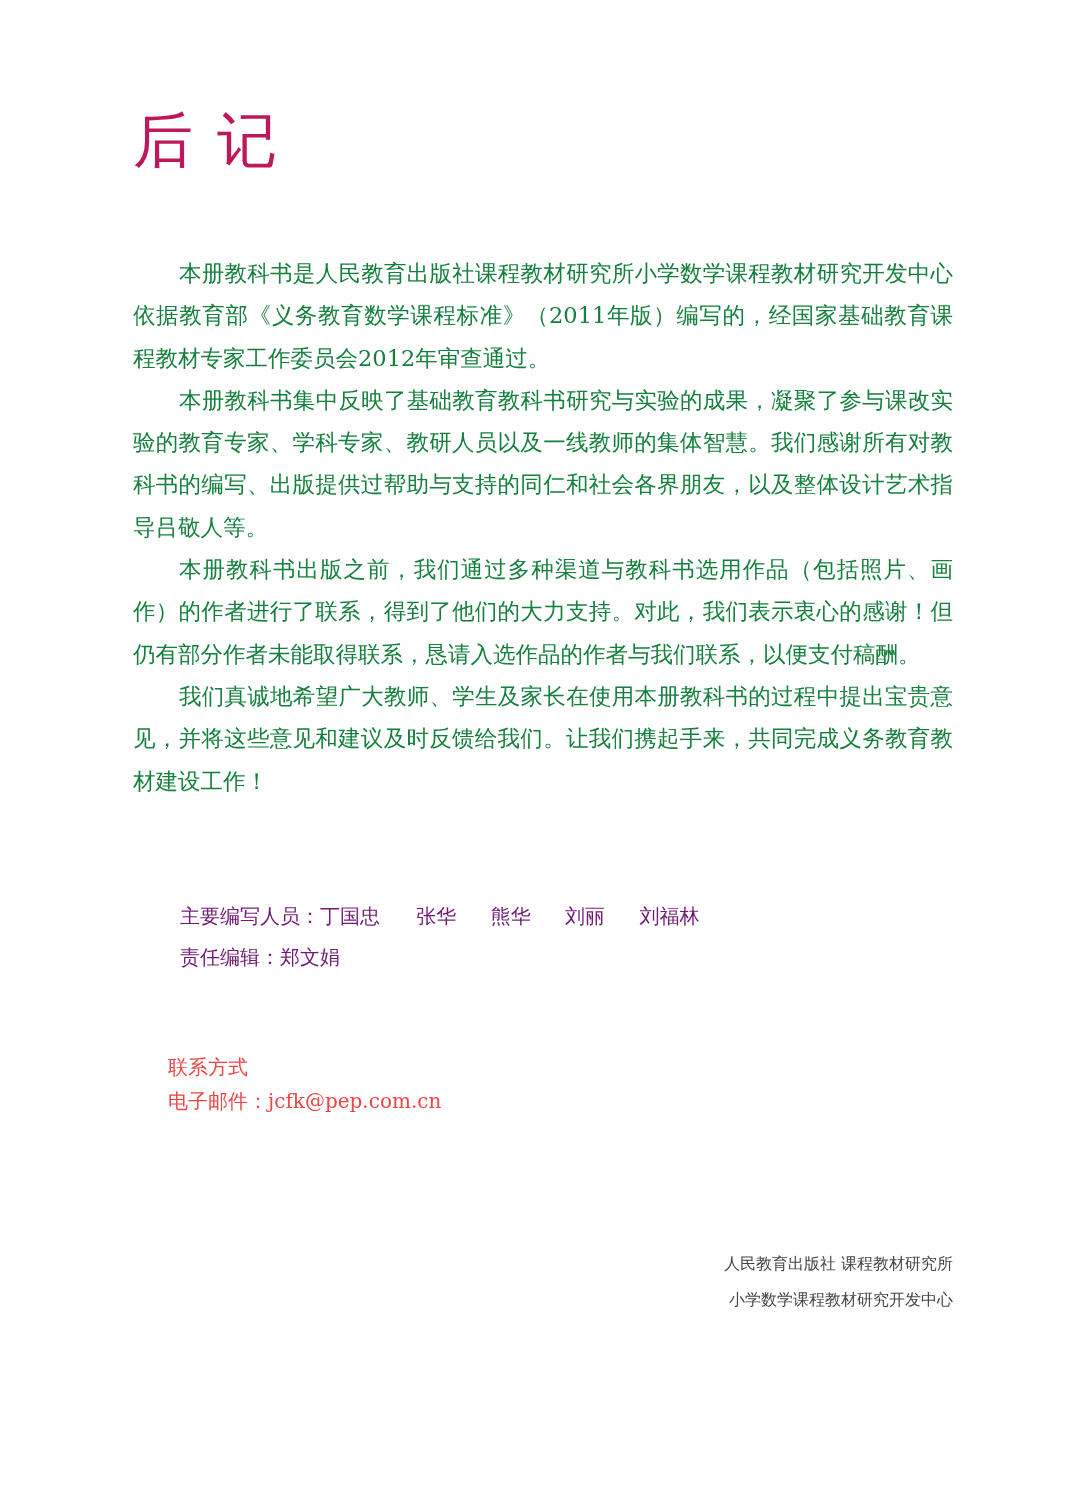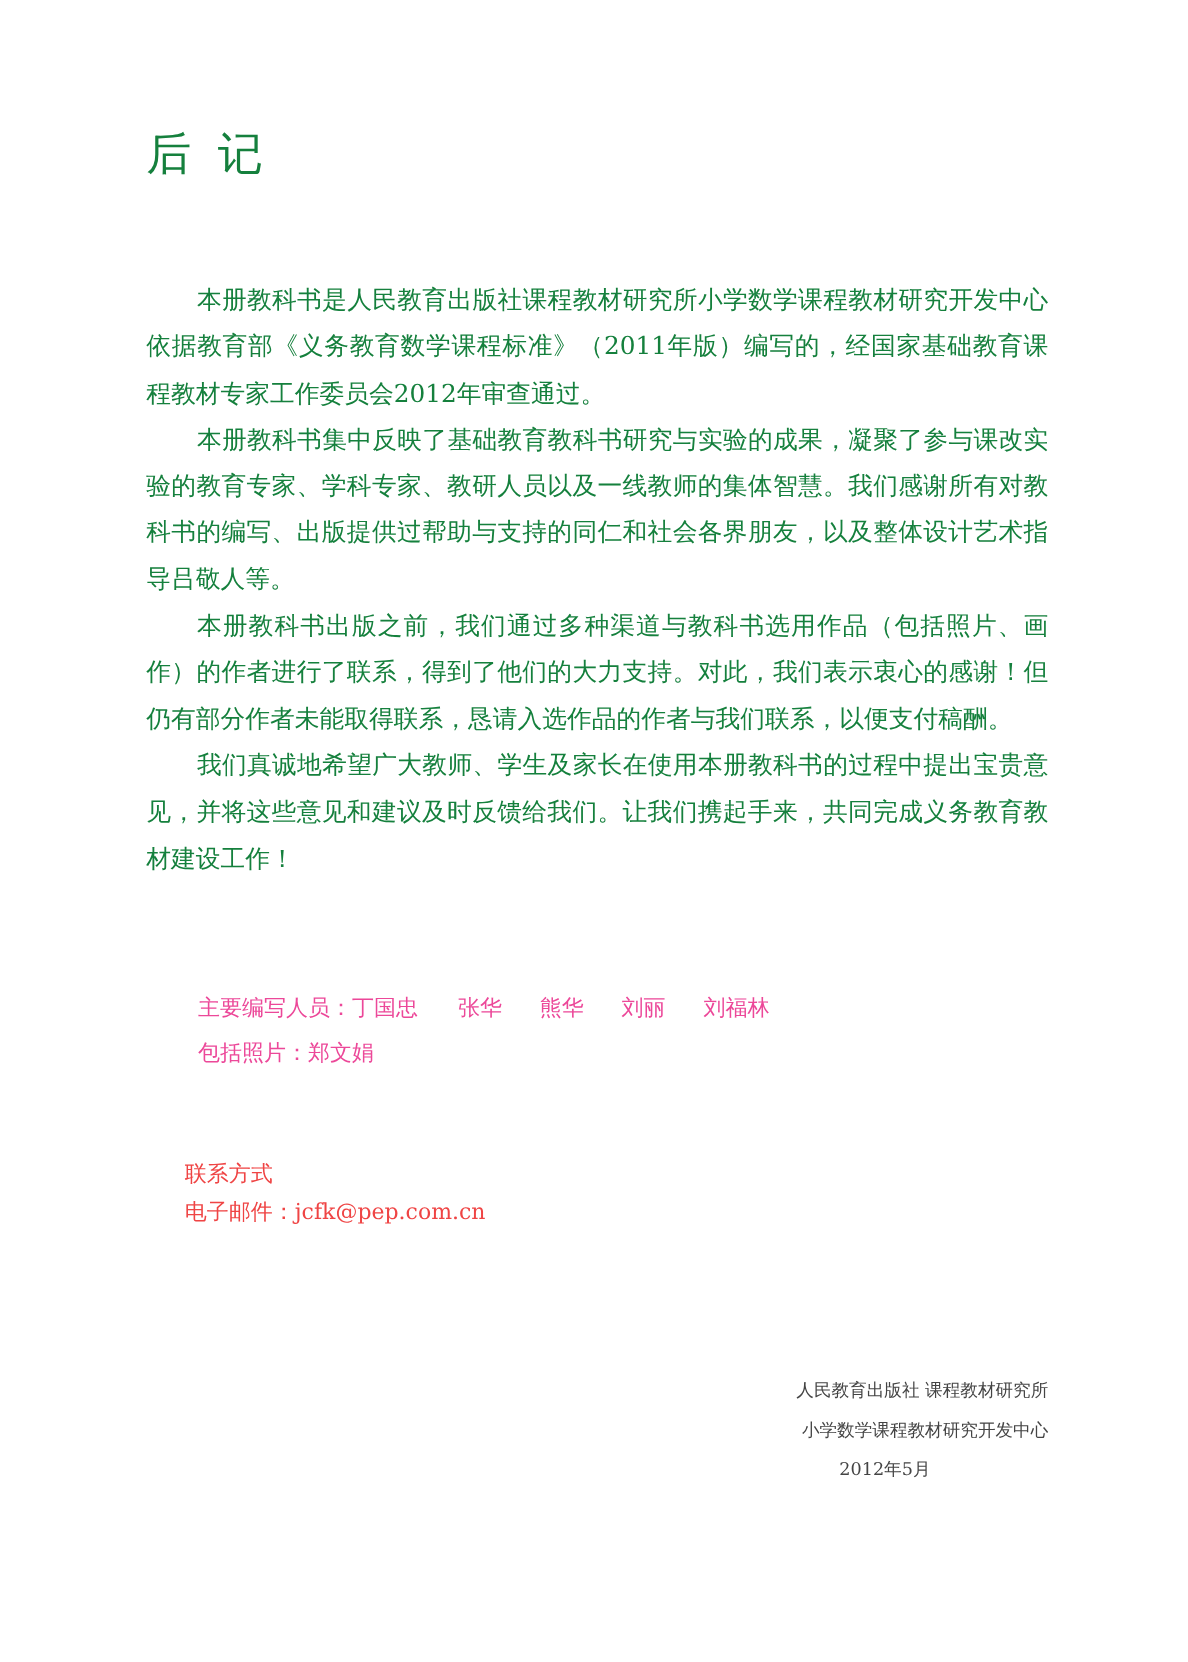--- a/index.html
+++ b/index.html
@@ -3,31 +3,31 @@
 <meta charset="utf-8">
 <style>
   html, body { margin: 0; padding: 0; background: #ffffff; }
   body {
     width: 1080px; height: 1511px; position: relative; overflow: hidden;
     font-family: "DejaVu Serif", "Liberation Serif", serif;
     color: #3a3a3a;
   }
   .title {
     position: absolute; left: 133px; top: 108px;
-    font-size: 41px; letter-spacing: 24px; color: #15803d;
+    font-size: 60px; letter-spacing: 24px; color: #be185d;
     font-weight: normal; margin: 0; line-height: 64px; text-align: center;
   }
   .body-text {
     position: absolute; left: 133px; top: 252px; width: 820px;
     font-size: 22.5px; line-height: 42.3px; color: #15803d;
   }
   .body-text p { margin: 0; text-indent: 46px; text-align: justify; }
   .credits {
     position: absolute; left: 180px; top: 896px;
-    font-size: 20px; line-height: 41px; color: #ec4899;
+    font-size: 20px; line-height: 41px; color: #701a75;
   }
   .credits .row { white-space: nowrap; }
   .credits .names span { margin-right: 28px; }
   .contact {
     position: absolute; left: 168px; top: 1050px;
     font-size: 20px; line-height: 34px; color: #ef4444;
   }
   .signoff {
     position: absolute; right: 127px; top: 1246px; text-align: right;
     font-size: 16px; line-height: 36px; color: #444;
@@ -48,28 +48,27 @@
 
 <div class="credits">
   <div class="row names">
     <span style="margin-right:0">主要编写人员：</span><span style="margin-right:30px">丁国忠</span>
     <span>张华</span>
     <span>熊华</span>
     <span>刘丽</span>
     <span>刘福林</span>
   </div>
   <div class="row">
-    <span>包括照片：</span><span>郑文娟</span>
+    <span>责任编辑：</span><span>郑文娟</span>
   </div>
 </div>
 
 <div class="contact">
   <div>联系方式</div>
   <div>
     <span>电子邮件：</span><span>jcfk@pep.com.cn</span>
   </div>
 </div>
 
 <div class="signoff">
   <div>人民教育出版社 课程教材研究所</div>
   <div>小学数学课程教材研究开发中心</div>
-  <div class="date">2012年5月</div>
 </div>
 
 </body></html>

